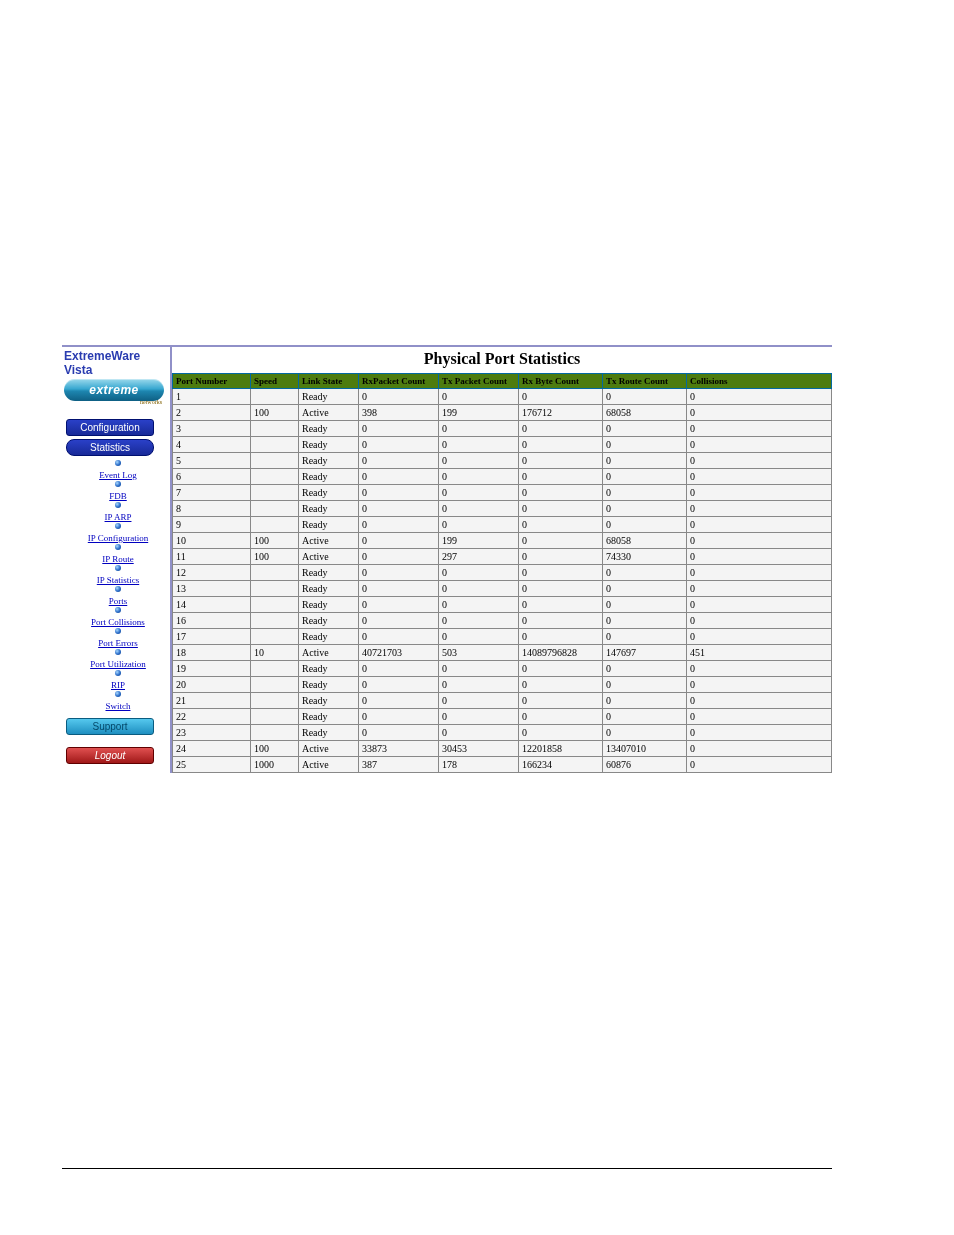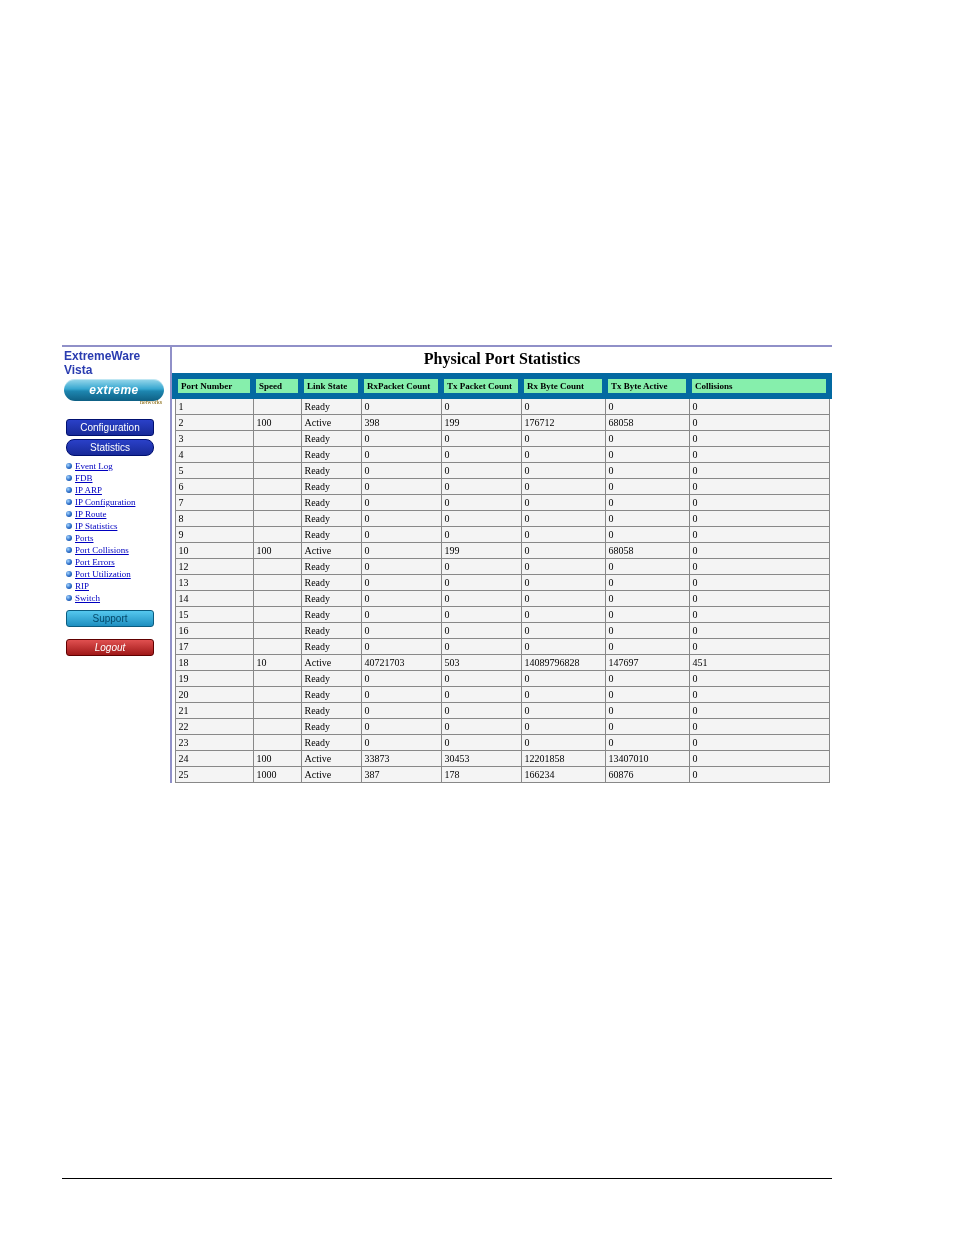--- a/index.html
+++ b/index.html
@@ -93,20 +93,21 @@
     margin: 4px 0 0 4px;
     padding: 0;
   }
   .nav-list li {
     font-size: 9px;
     line-height: 12px;
     padding: 0 0 0 0;
     display: flex;
     align-items: center;
     gap: 3px;
+    flex-direction: column;
   }
   .bullet {
     width: 6px;
     height: 6px;
     border-radius: 50%;
     background: radial-gradient(circle at 35% 35%, #a8d8ff 0%, #2a6cc8 55%, #0a3c88 100%);
     flex-shrink: 0;
   }
   .nav-list a {
     color: #0000c0;
@@ -126,26 +127,26 @@
     font-family: "Times New Roman", serif;
   }
   table.port-table {
     width: 100%;
     border-collapse: collapse;
     font-size: 10px;
     font-family: "Times New Roman", serif;
     table-layout: fixed;
   }
   table.port-table th {
-    background: #86efac;
+    background: #4d7c0f;
     color: #000;
     text-align: left;
     padding: 2px 3px;
     font-size: 9px;
-    border: 6px solid #0369a1;
+    border: 1px solid #0369a1;
     font-weight: bold;
   }
   table.port-table td {
     border: 1px solid #888;
     padding: 0 3px;
     height: 15px;
     background: #f4f4f4;
     vertical-align: middle;
   }
   .col-port { width: 78px; }
@@ -250,21 +251,21 @@
           <col class="col-coll">
       </colgroup>
       <thead>
         <tr>
           <th>Port Number</th>
           <th>Speed</th>
           <th>Link State</th>
           <th>RxPacket Count</th>
           <th>Tx Packet Count</th>
           <th>Rx Byte Count</th>
-          <th>Tx Byte Active</th>
+          <th>Tx Route Count</th>
           <th>Collisions</th>
         </tr>
       </thead>
       <tbody id="port-tbody">
       <tr>
             <td>1</td>
             <td></td>
             <td>Ready</td>
             <td>0</td>
             <td>0</td>
@@ -356,20 +357,30 @@
             <td>10</td>
             <td>100</td>
             <td>Active</td>
             <td>0</td>
             <td>199</td>
             <td>0</td>
             <td>68058</td>
             <td>0</td>
           </tr>
           <tr>
+            <td>11</td>
+            <td>100</td>
+            <td>Active</td>
+            <td>0</td>
+            <td>297</td>
+            <td>0</td>
+            <td>74330</td>
+            <td>0</td>
+          </tr>
+          <tr>
             <td>12</td>
             <td></td>
             <td>Ready</td>
             <td>0</td>
             <td>0</td>
             <td>0</td>
             <td>0</td>
             <td>0</td>
           </tr>
           <tr>
@@ -377,30 +388,20 @@
             <td></td>
             <td>Ready</td>
             <td>0</td>
             <td>0</td>
             <td>0</td>
             <td>0</td>
             <td>0</td>
           </tr>
           <tr>
             <td>14</td>
-            <td></td>
-            <td>Ready</td>
-            <td>0</td>
-            <td>0</td>
-            <td>0</td>
-            <td>0</td>
-            <td>0</td>
-          </tr>
-          <tr>
-            <td>15</td>
             <td></td>
             <td>Ready</td>
             <td>0</td>
             <td>0</td>
             <td>0</td>
             <td>0</td>
             <td>0</td>
           </tr>
           <tr>
             <td>16</td>

